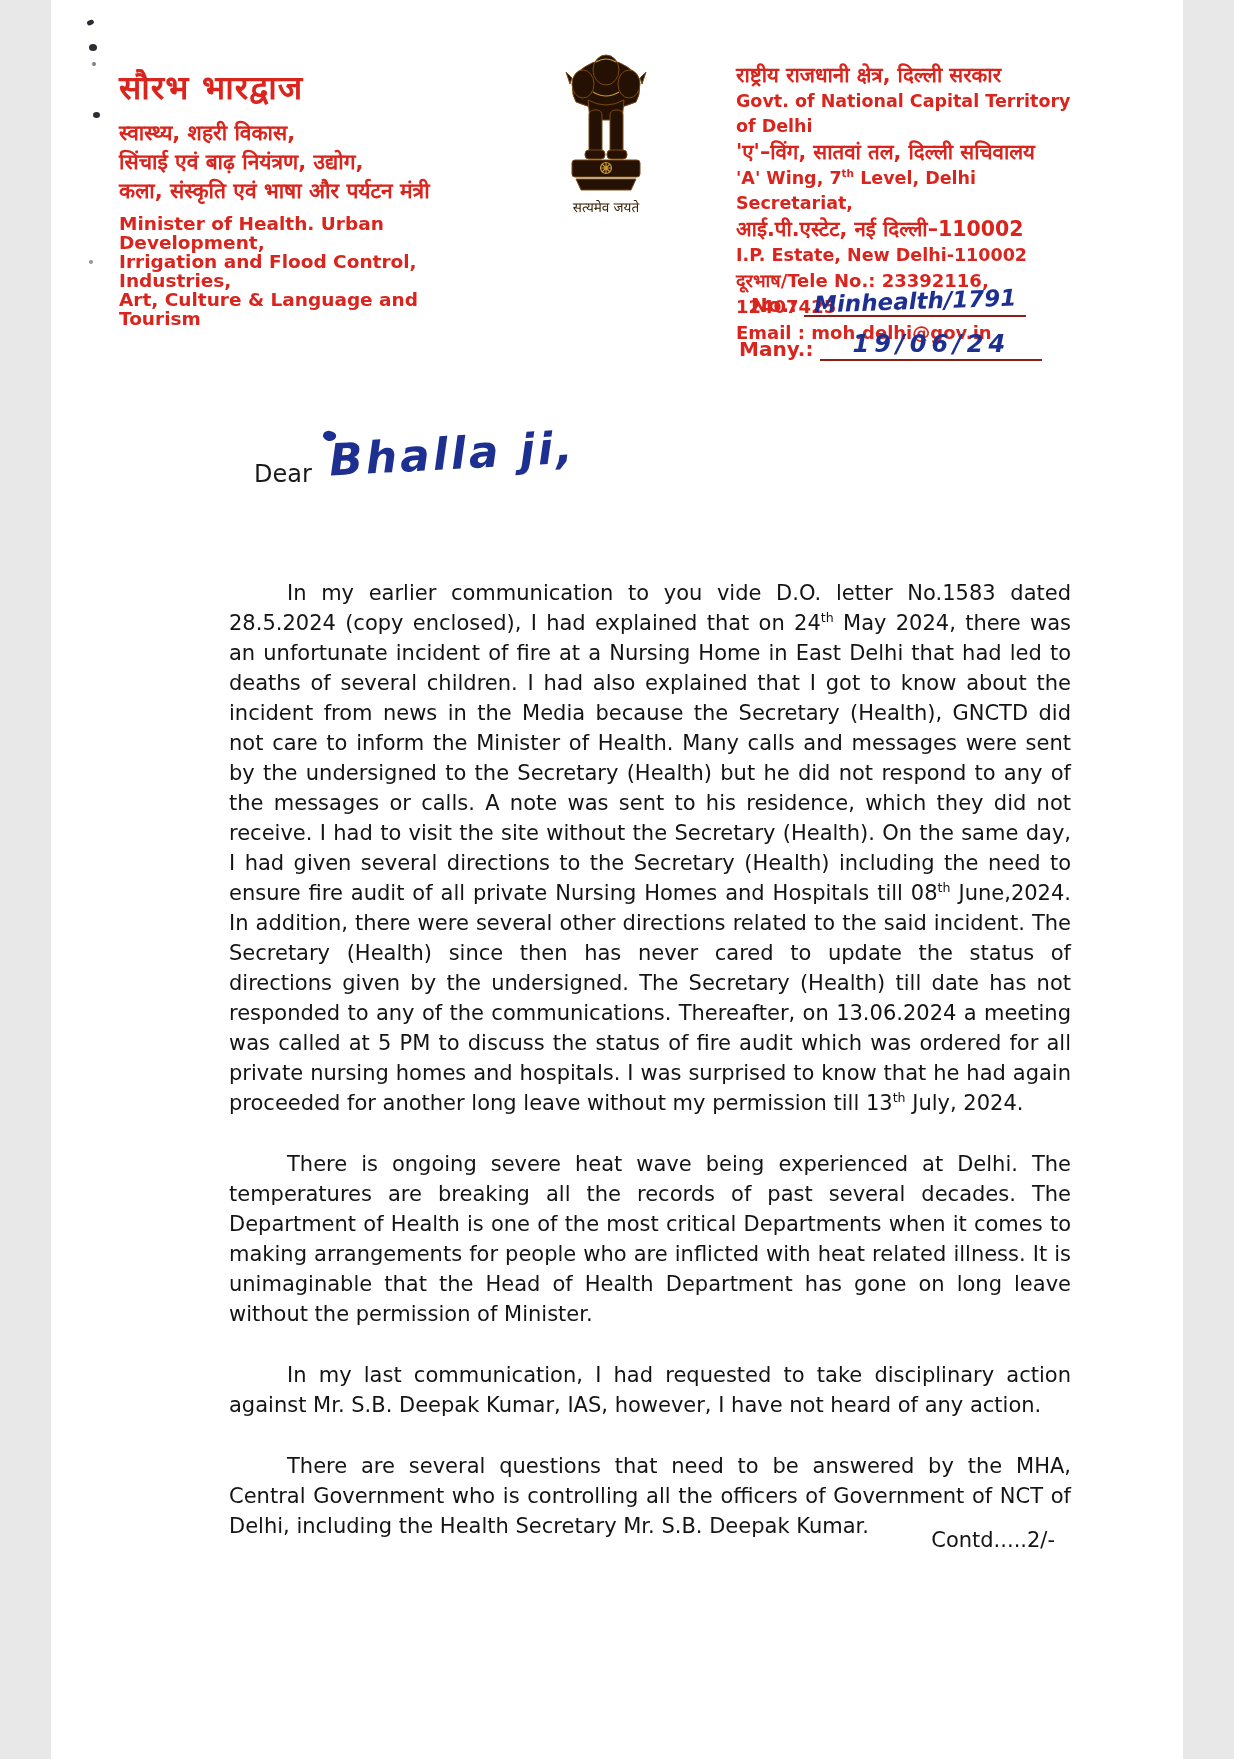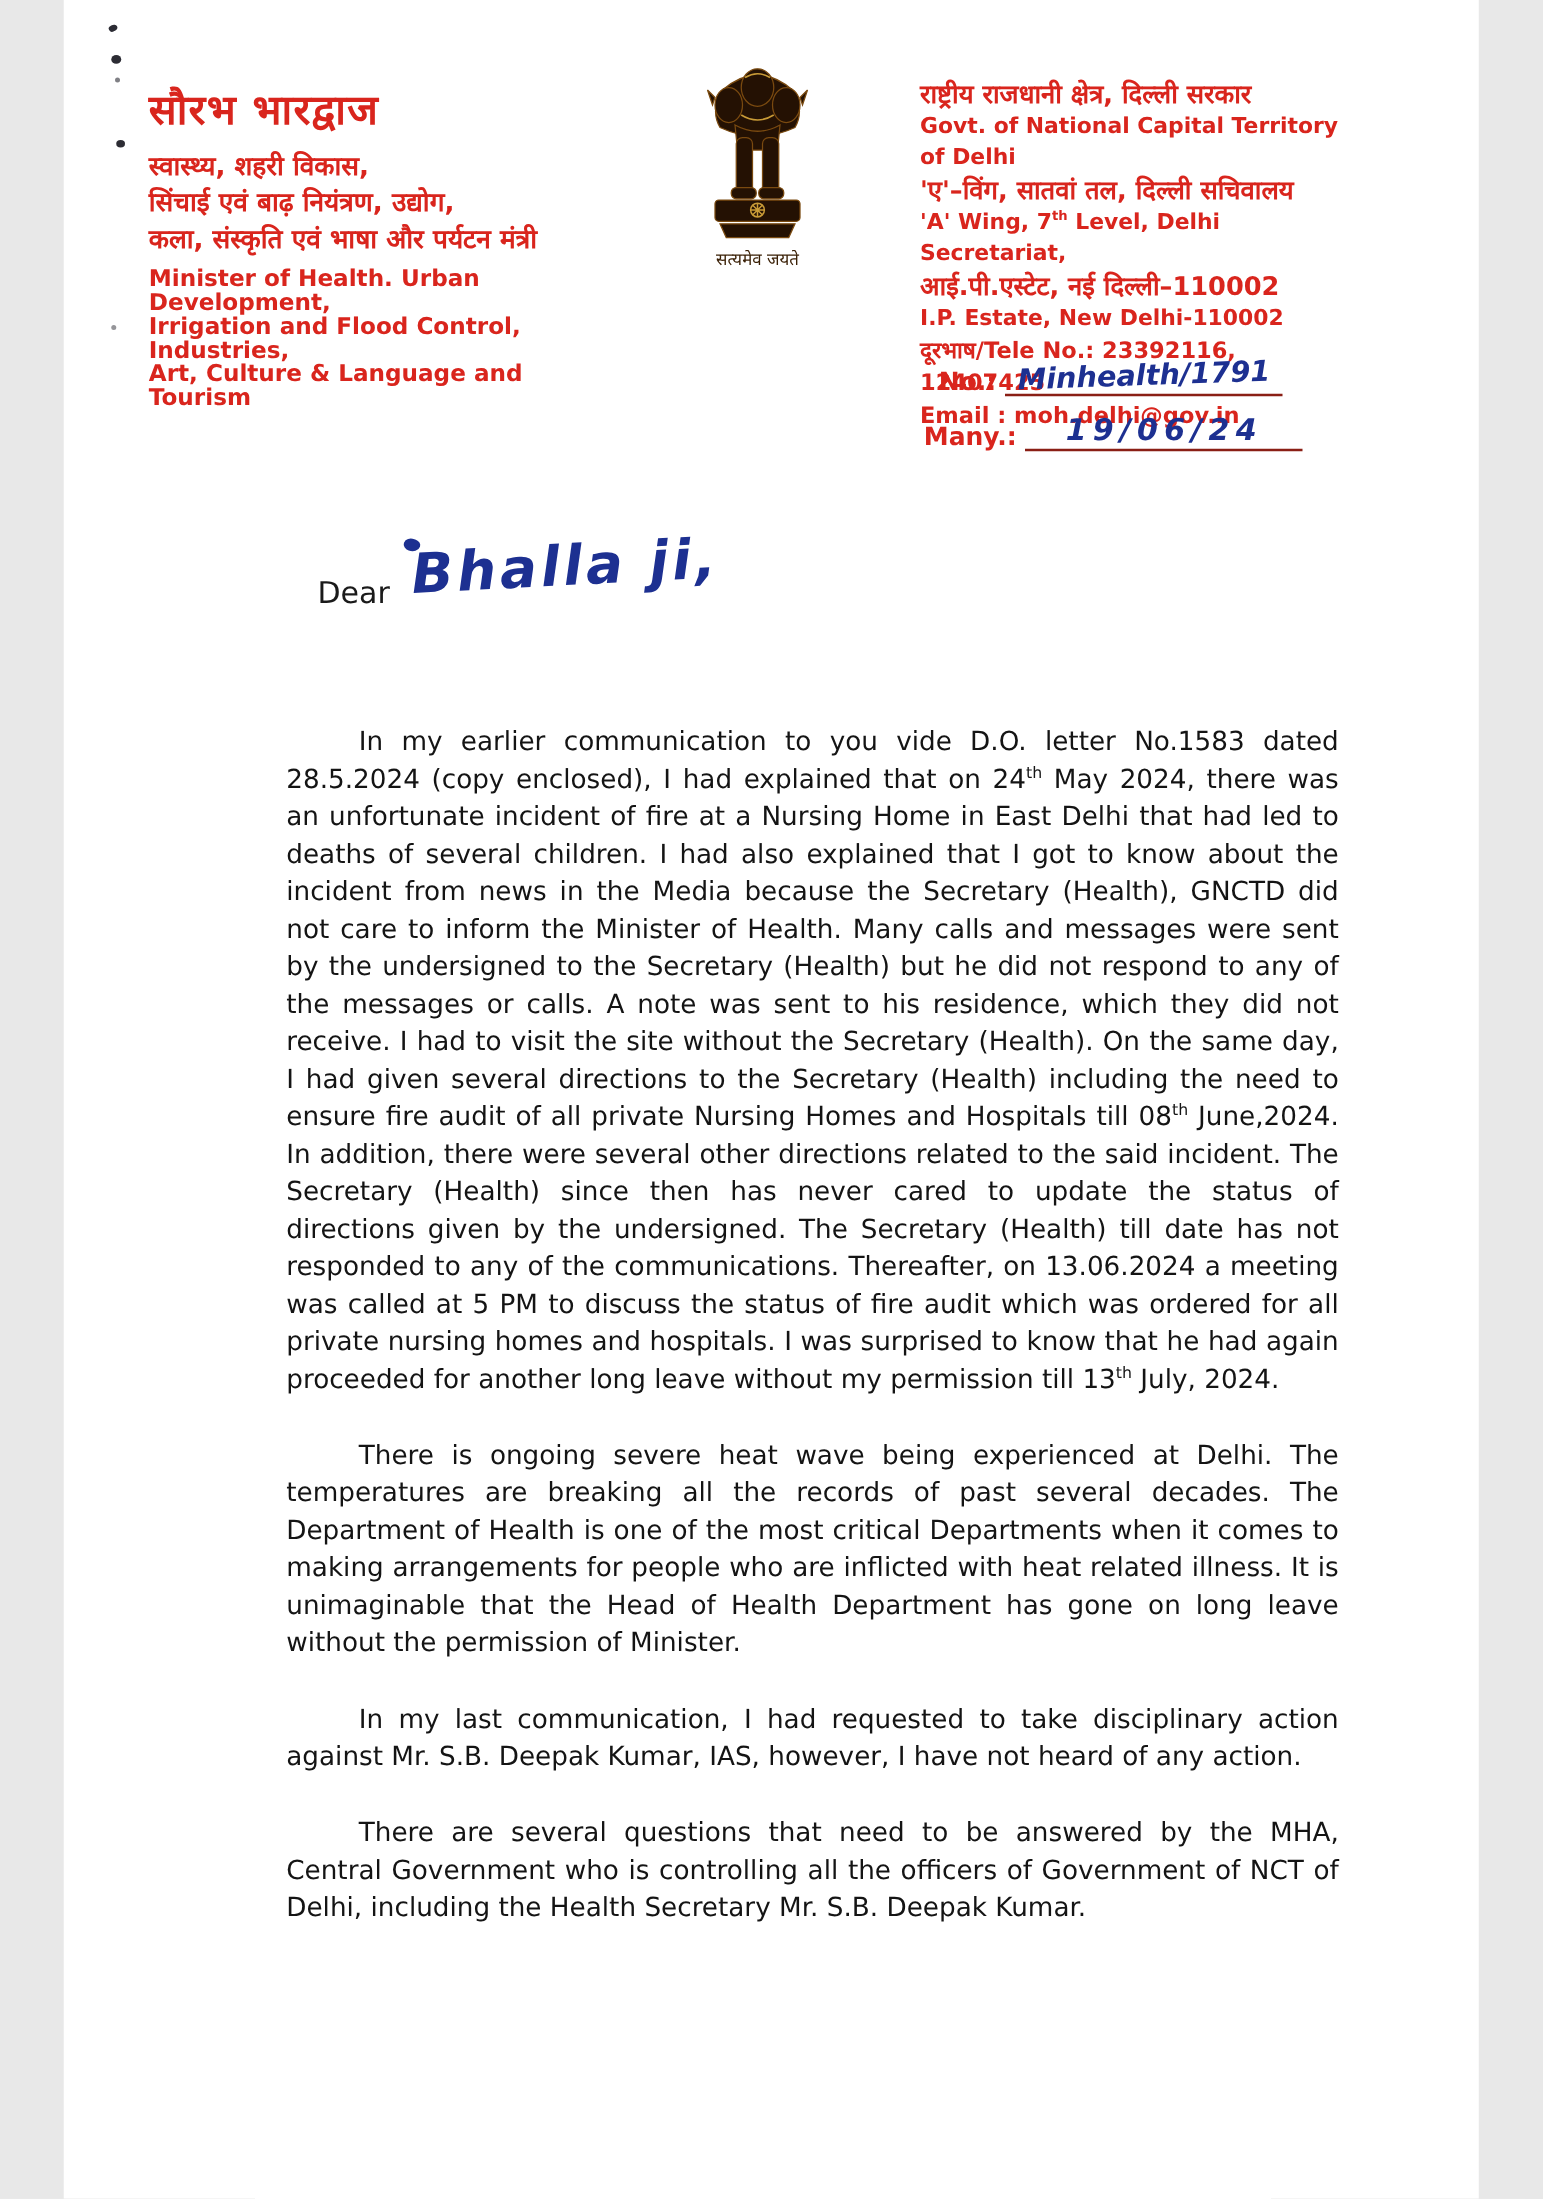--- a/index.html
+++ b/index.html
@@ -154,14 +154,15 @@
   <div class="ink-blot"></div>
   <div class="salutation-hand">Bhalla ji,</div>
 
   <div class="letter-body">
     <p><span>In my earlier communication to you vide D.O. letter No.1583 dated 28.5.2024 (copy enclosed), I had explained that on 24</span><sup>th</sup><span> May 2024, there was an unfortunate incident of fire at a Nursing Home in East Delhi that had led to deaths of several children. I had also explained that I got to know about the incident from news in the Media because the Secretary (Health), GNCTD did not care to inform the Minister of Health. Many calls and messages were sent by the undersigned to the Secretary (Health) but he did not respond to any of the messages or calls. A note was sent to his residence, which they did not receive. I had to visit the site without the Secretary (Health). On the same day, I had given several directions to the Secretary (Health) including the need to ensure fire audit of all private Nursing Homes and Hospitals till 08</span><sup>th</sup><span> June,2024. In addition, there were several other directions related to the said incident. The Secretary (Health) since then has never cared to update the status of directions given by the undersigned. The Secretary (Health) till date has not responded to any of the communications. Thereafter, on 13.06.2024 a meeting was called at 5 PM to discuss the status of fire audit which was ordered for all private nursing homes and hospitals. I was surprised to know that he had again proceeded for another long leave without my permission till 13</span><sup>th</sup><span> July, 2024.</span></p>
     <p><span>There is ongoing severe heat wave being experienced at Delhi. The temperatures are breaking all the records of past several decades. The Department of Health is one of the most critical Departments when it comes to making arrangements for people who are inflicted with heat related illness. It is unimaginable that the Head of Health Department has gone on long leave without the permission of Minister.</span></p>
     <p><span>In my last communication, I had requested to take disciplinary action against Mr. S.B. Deepak Kumar, IAS, however, I have not heard of any action.</span></p>
     <p><span>There are several questions that need to be answered by the MHA, Central Government who is controlling all the officers of Government of NCT of Delhi, including the Health Secretary Mr. S.B. Deepak Kumar.</span></p>
   </div>
 
+  <div class="contd">Contd.....2/-</div>
 
 </div>
 
 </body></html>

